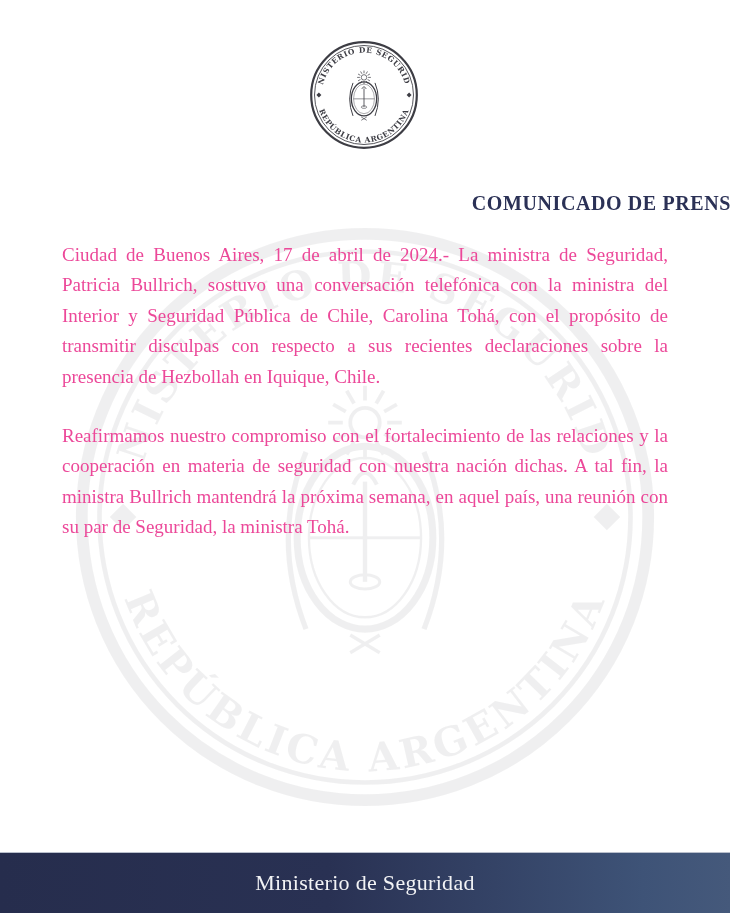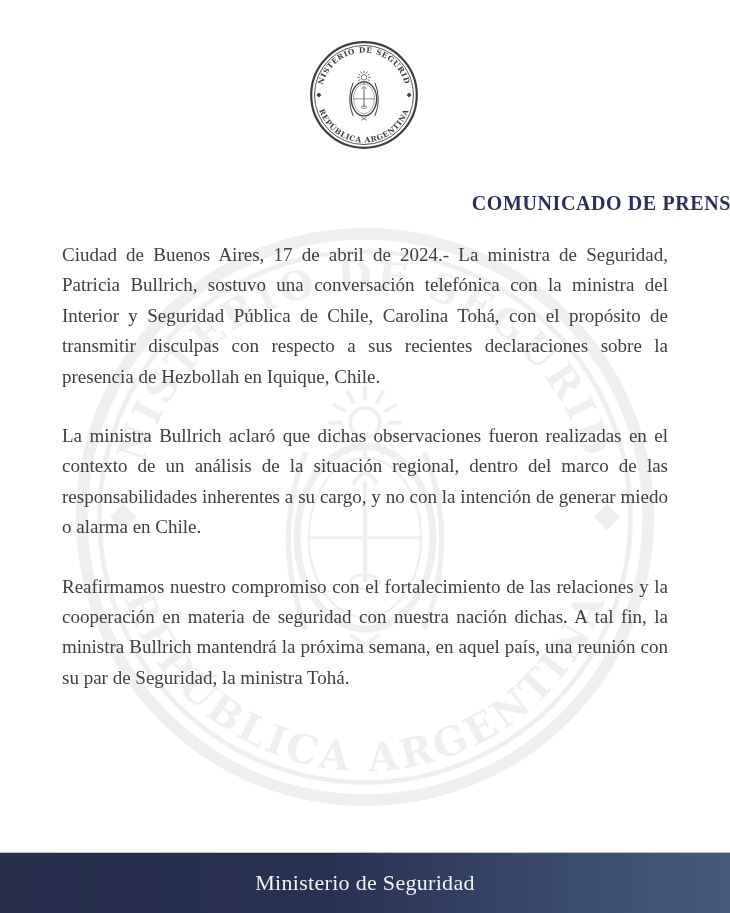--- a/index.html
+++ b/index.html
@@ -48,21 +48,21 @@
     position: absolute;
     left: 62px; top: 240px;
     width: 606px;
     z-index: 1;
   }
   .content p {
     margin: 0 0 29px 0;
     font-size: 19px;
     line-height: 30.4px;
     text-align: justify;
-    color: #404040;
+    color: #ec4899;
   }
 
   .footer {
     position: absolute;
     left: 0; bottom: 0;
     width: 730px; height: 60px;
     background: linear-gradient(90deg, #262d4d 0%, #293153 45%, #3e5377 88%, #45597b 100%);
     border-top: 1px solid #b9bfcc;
     display: flex;
     align-items: center;
@@ -126,21 +126,20 @@
   </svg>
 
   <svg class="watermark" viewBox="0 0 200 200" aria-hidden="true">
     <use href="#seal-art"></use>
   </svg>
 
   <h1 class="title">COMUNICADO DE PRENSA</h1>
 
   <div class="content">
     <p>Ciudad de Buenos Aires, 17 de abril de 2024.- La ministra de Seguridad, Patricia Bullrich, sostuvo una conversación telefónica con la ministra del Interior y Seguridad Pública de Chile, Carolina Tohá, con el propósito de transmitir disculpas con respecto a sus recientes declaraciones sobre la presencia de Hezbollah en Iquique, Chile.</p>
-    <p>La ministra Bullrich aclaró que dichas observaciones fueron realizadas en el contexto de un análisis de la situación regional, dentro del marco de las responsabilidades inherentes a su cargo, y no con la intención de generar miedo o alarma en Chile.</p>
     <p>Reafirmamos nuestro compromiso con el fortalecimiento de las relaciones y la cooperación en materia de seguridad con nuestra nación dichas. A tal fin, la ministra Bullrich mantendrá la próxima semana, en aquel país, una reunión con su par de Seguridad, la ministra Tohá.</p>
   </div>
 
   <div class="footer">
     <span>Ministerio de Seguridad</span>
   </div>
 
 </div>
 
 </body></html>

